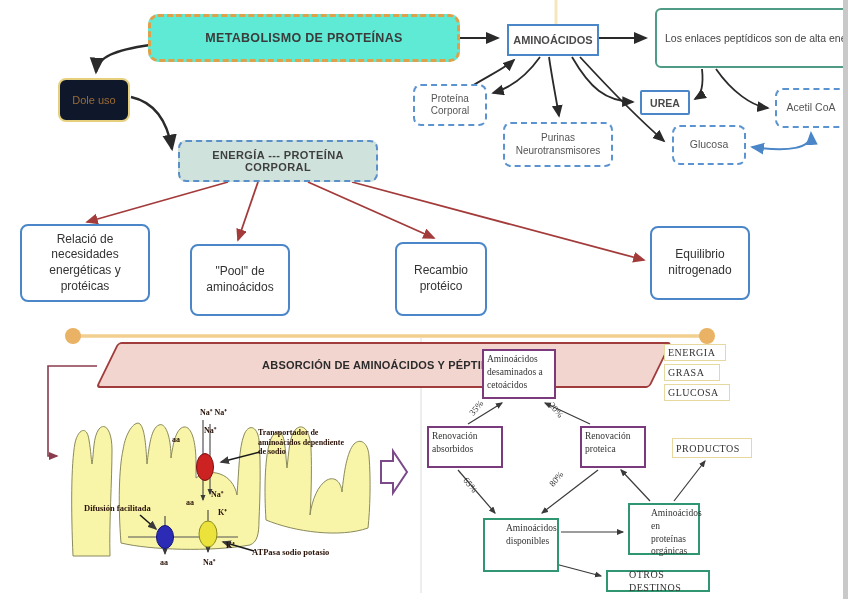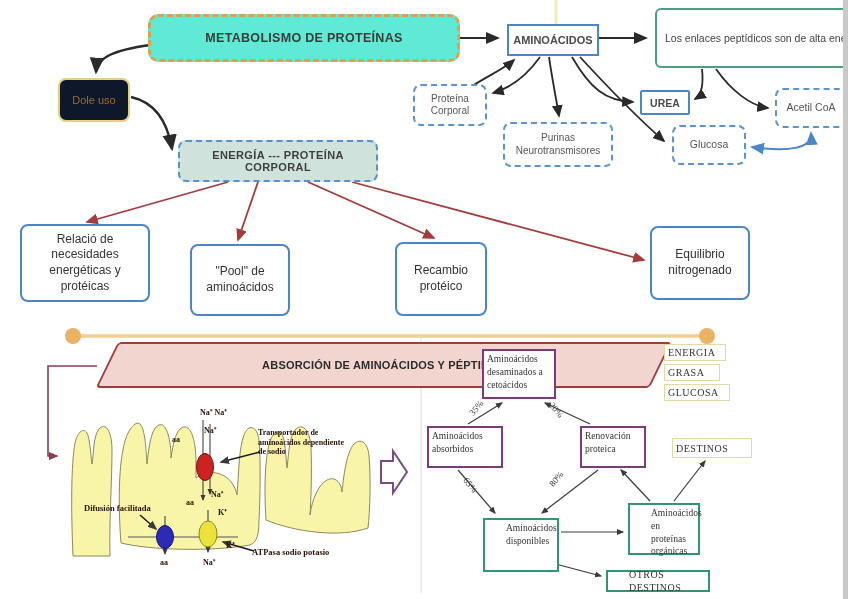--- a/index.html
+++ b/index.html
@@ -203,27 +203,27 @@
   <div class="abs flow paley" style="left:664px;top:344px;width:62px;height:17px;">
     <span>ENERGIA</span>
   </div>
   <div class="abs flow paley" style="left:664px;top:364px;width:56px;height:17px;">
     <span>GRASA</span>
   </div>
   <div class="abs flow paley" style="left:664px;top:384px;width:66px;height:17px;">
     <span>GLUCOSA</span>
   </div>
   <div class="abs flow purple" style="left:427px;top:426px;width:76px;height:42px;">
-    <span>Aminoácidos absorbidos</span>
+    <span>Renovación absorbidos</span>
   </div>
   <div class="abs flow purple" style="left:580px;top:426px;width:66px;height:42px;">
     <span>Renovación proteica</span>
   </div>
   <div class="abs flow paley" style="left:672px;top:438px;width:80px;height:20px;">
-    <span>DESTINOS</span>
+    <span>PRODUCTOS</span>
   </div>
   <div class="abs flow greenb" style="left:483px;top:518px;width:76px;height:54px;">
     <span>Aminoácidos disponibles</span>
   </div>
   <div class="abs flow greenb" style="left:628px;top:503px;width:72px;height:52px;">
     <span>Aminoácidos en proteínas orgánicas</span>
   </div>
   <div class="abs flow greenb" style="left:606px;top:570px;width:104px;height:22px;display:flex;align-items:center;justify-content:center;letter-spacing:.5px;font-size:10px;">
     <span>OTROS DESTINOS</span>
   </div>

